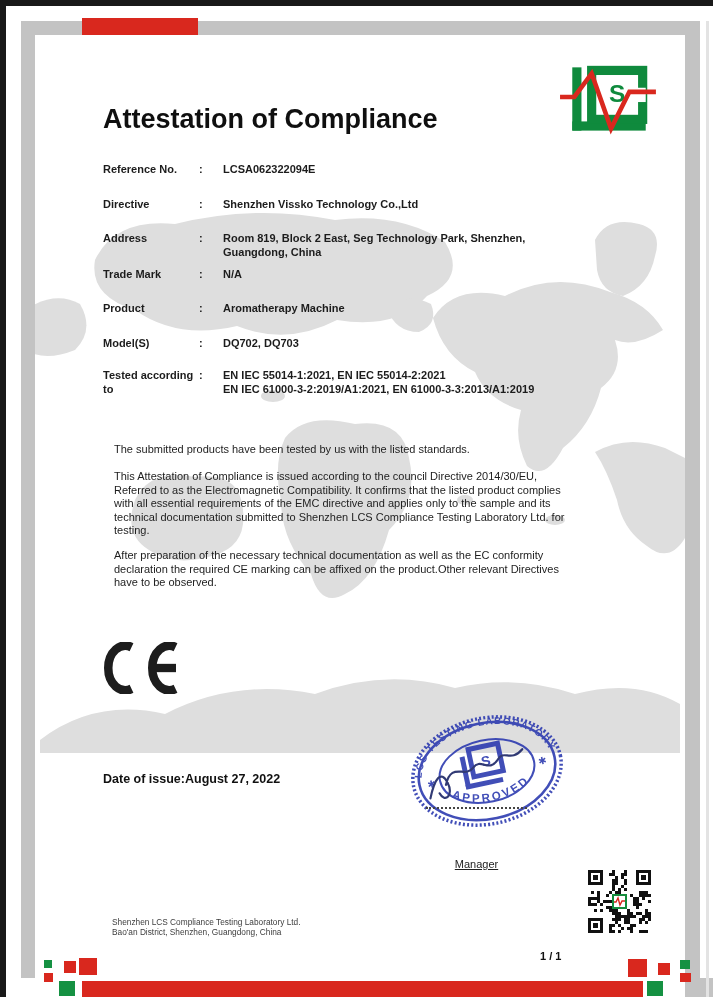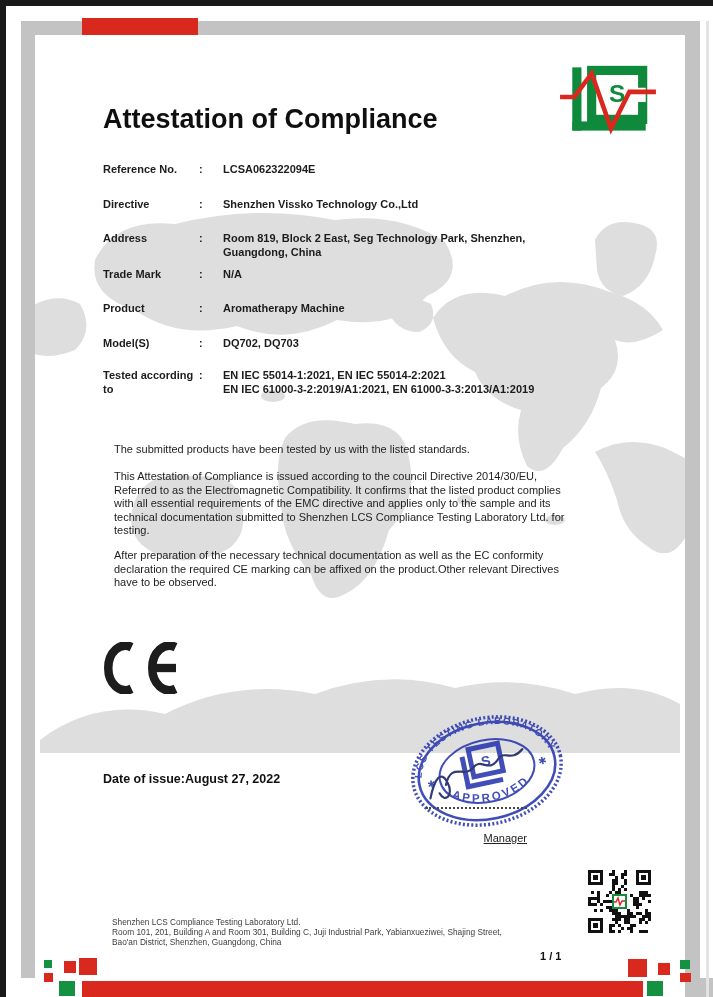--- a/index.html
+++ b/index.html
@@ -39,21 +39,21 @@
 
   .para{left:114px;width:478px;font-size:11px;line-height:13.5px;white-space:pre-line;color:#1d1d1d;}
 
   .ce-svg{left:103px;top:642px;width:82px;height:52px;}
 
   .date-line{left:103px;top:772px;font-size:12.5px;font-weight:bold;color:#111;}
 
   .stamp-svg{left:406px;top:712px;width:162px;height:120px;}
 
   .sig-line{left:426px;top:796px;width:101px;height:11px;border-bottom:2px dotted #444;}
-  .sig-title{left:426px;top:832px;width:101px;text-align:right;font-size:11px;color:#222;text-decoration:underline;}
+  .sig-title{left:426px;top:858px;width:101px;text-align:center;font-size:11px;color:#222;text-decoration:underline;}
 
   .footer-text{left:112px;top:917px;width:470px;font-size:8.3px;line-height:10px;color:#3d3d3d;}
   .footer-row span{display:inline-block;}
   .fcol1{width:136px;}
   .page-num{left:540px;top:950px;font-size:11px;font-weight:bold;color:#111;}
 
   
   .qr{left:588px;top:870px;width:63px;height:63px;background:#fff;}
   .qr .finder{position:absolute;width:15px;height:15px;border:3px solid #111;box-sizing:border-box;}
   .qr .finder::after{content:"";position:absolute;left:2px;top:2px;width:5px;height:5px;background:#111;}
@@ -187,21 +187,20 @@
     </g>
     <path d="M 20 74 C 28 56 36 48 40 62 C 44 76 33 82 30 71 M 38 64 C 48 42 58 62 68 53 C 78 44 82 62 94 50 C 102 41 106 56 120 45" fill="none" stroke="#1b2566" stroke-width="2.2" stroke-linecap="round"></path>
   </g>
 </svg>
 
 <div class="abs sig-line"></div>
 <div class="abs sig-title">Manager</div>
 
 <div class="abs footer-text">
   <div>Shenzhen LCS Compliance Testing Laboratory Ltd.</div>
-  <div>Room 101, 201, Building A and Room 301, Building C, Juji Industrial Park, Yabianxueziwei, Shajing Street,</div>
   <div>Bao'an District, Shenzhen, Guangdong, China</div>
 </div>
 <div class="abs page-num">1 / 1</div>
 
 <div class="abs qr">
   <div class="finder f-tl"></div>
   <div class="finder f-tr"></div>
   <div class="finder f-bl"></div>
   <div class="qr-modules">
       <div class="module" style="left: 24px; top: 0px;"></div>

